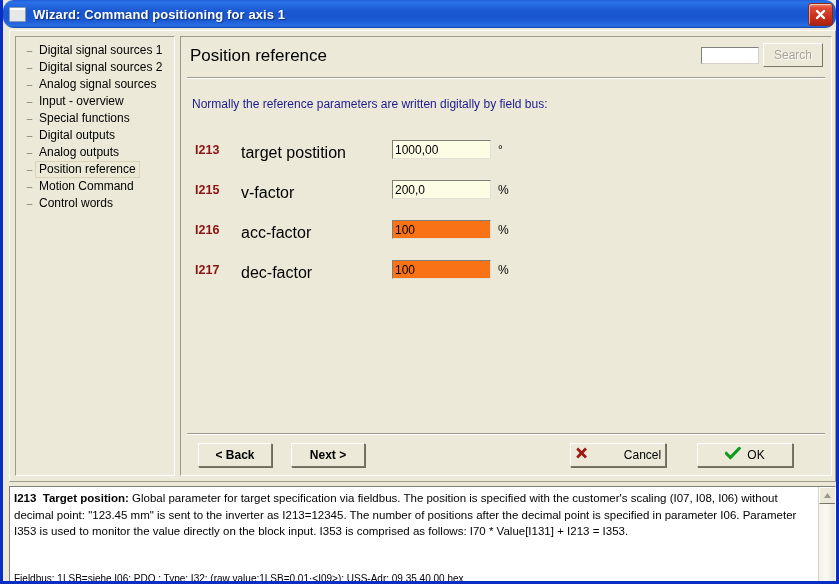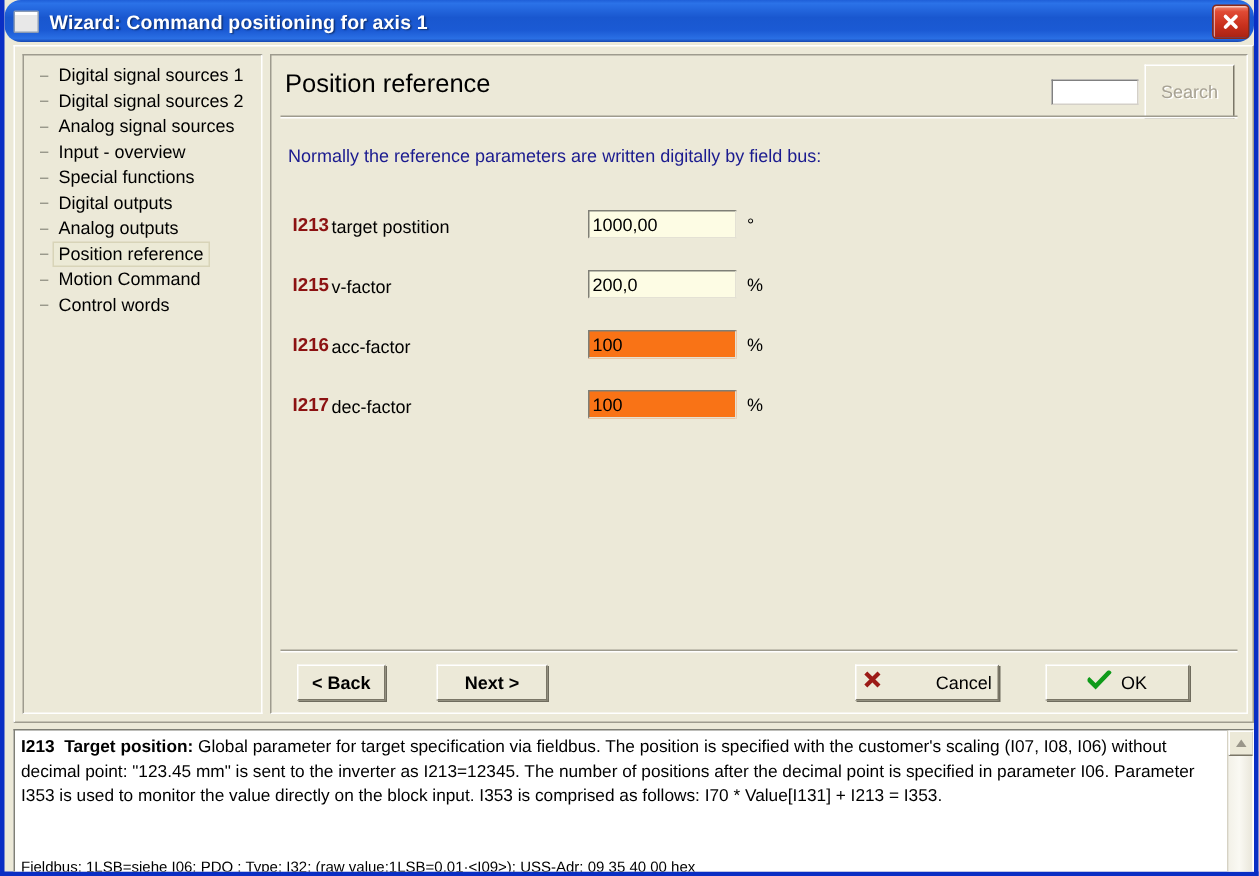--- a/index.html
+++ b/index.html
@@ -170,21 +170,21 @@
     border: 1px solid #808080;
     border-right-color: #d4d0c8;
     border-bottom-color: #d4d0c8;
     box-sizing: border-box;
     font-family: "Liberation Sans", sans-serif;
     font-size: 11px;
     padding: 0 2px;
     outline: none;
   }
   #search-button {
-    width: 60px; height: 36px;
+    width: 60px; height: 24px;
     background: #ece9d8;
     border: 1px solid #ffffff;
     border-right-color: #7a7667;
     border-bottom-color: #7a7667;
     box-sizing: border-box;
     color: #a7a294;
     font-family: "Liberation Sans", sans-serif;
     font-size: 12px;
     text-shadow: 1px 1px 0 #ffffff;
     cursor: default;
@@ -220,22 +220,22 @@
   .param-id {
     position: absolute;
     left: 14px; top: 6px;
     font-size: 12.5px;
     font-weight: bold;
     color: #8c1212;
     white-space: nowrap;
   }
   .param-label {
     position: absolute;
-    left: 40px; top: 7px;
-    font-size: 12px;
+    left: 60px; top: 7px;
+    font-size: 16px;
     color: #000000;
     white-space: nowrap;
   }
   .param-input {
     position: absolute;
     left: 211px; top: 3px;
     width: 99px;
     height: 19px;
     box-sizing: border-box;
     border: 1px solid #7f7f76;
@@ -278,21 +278,21 @@
     font-family: "Liberation Sans", sans-serif;
     font-size: 12px;
     color: #000000;
     display: flex;
     align-items: center;
     justify-content: center;
     gap: 6px;
     cursor: pointer;
     box-shadow: 1px 1px 0 #6f6c5e;
   }
-  #back-button { left: 17px;  width: 59px; font-weight: bold; }
+  #back-button { left: 17px;  width: 74px; font-weight: bold; }
   #next-button { left: 110px; width: 74px; font-weight: bold; margin-top: 19px; }
   #cancel-button { left: 389px; width: 96px; gap: 36px; }
   #ok-button     { left: 516px; width: 96px; }
   .btn-ico { display: block; flex: none; }
 
   
   #help-panel {
     position: absolute;
     left: 3px; top: 458px;
     width: 827px;

